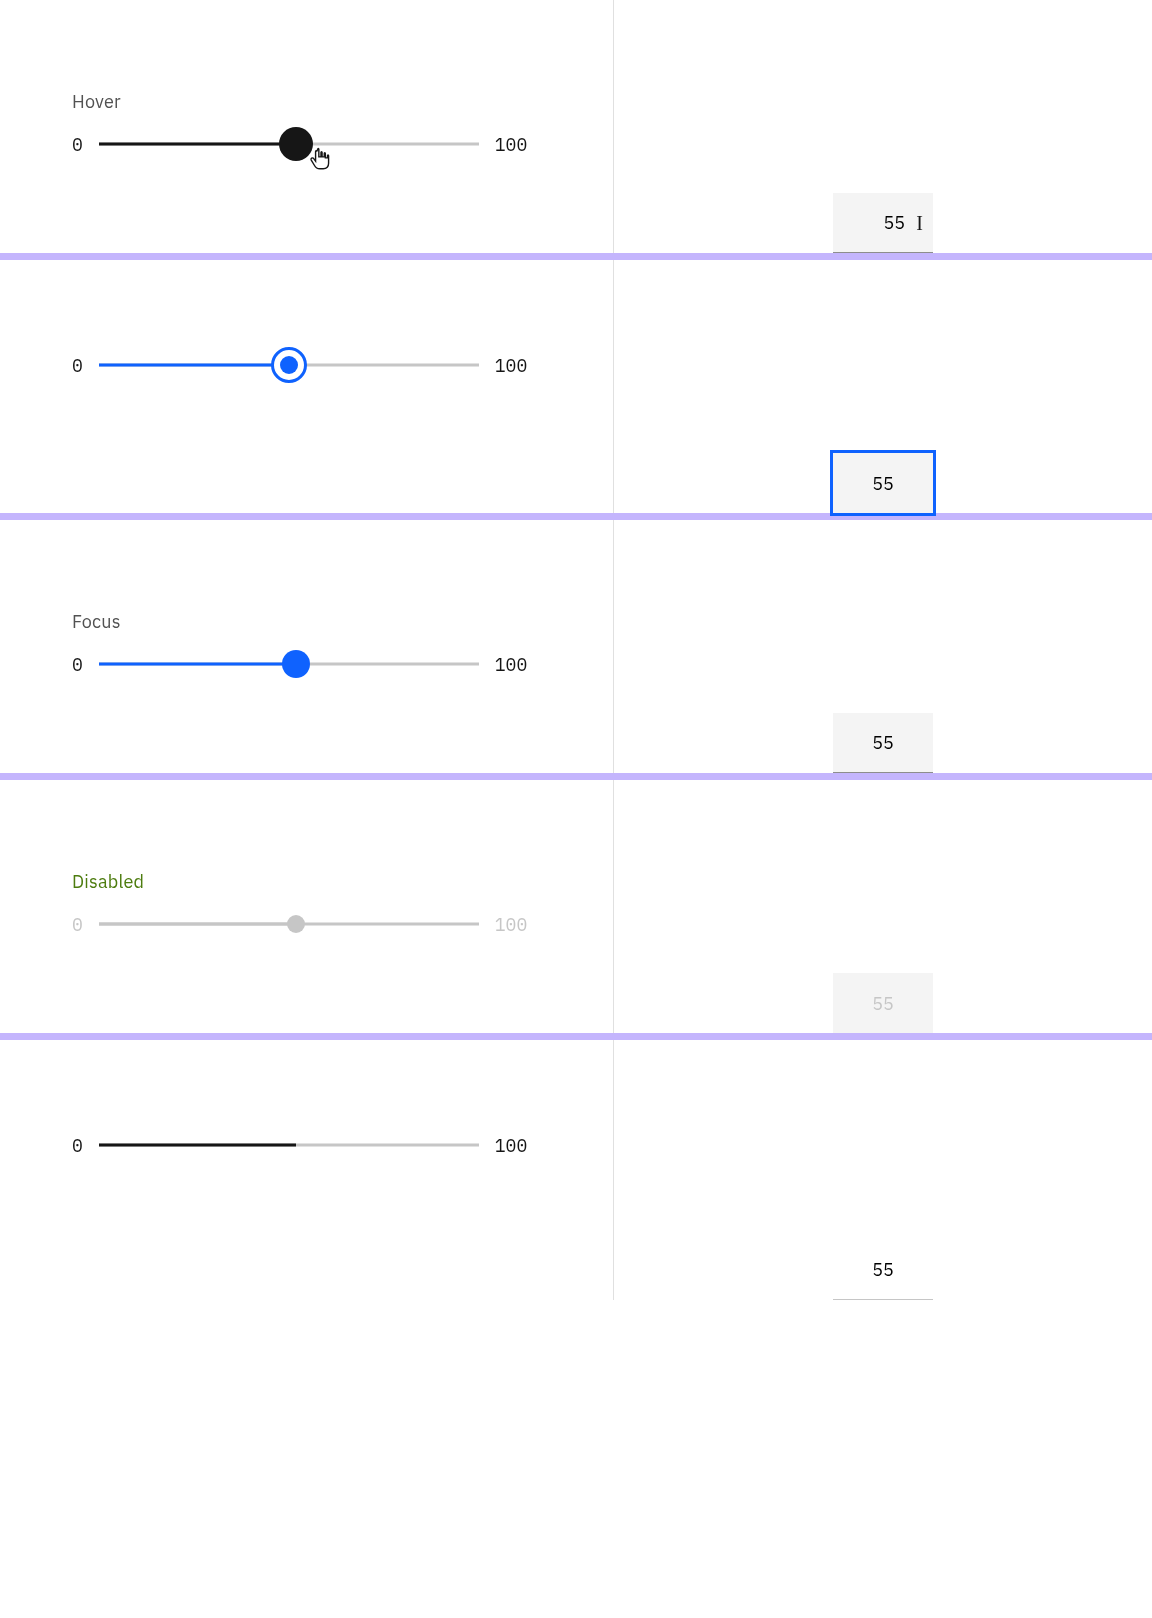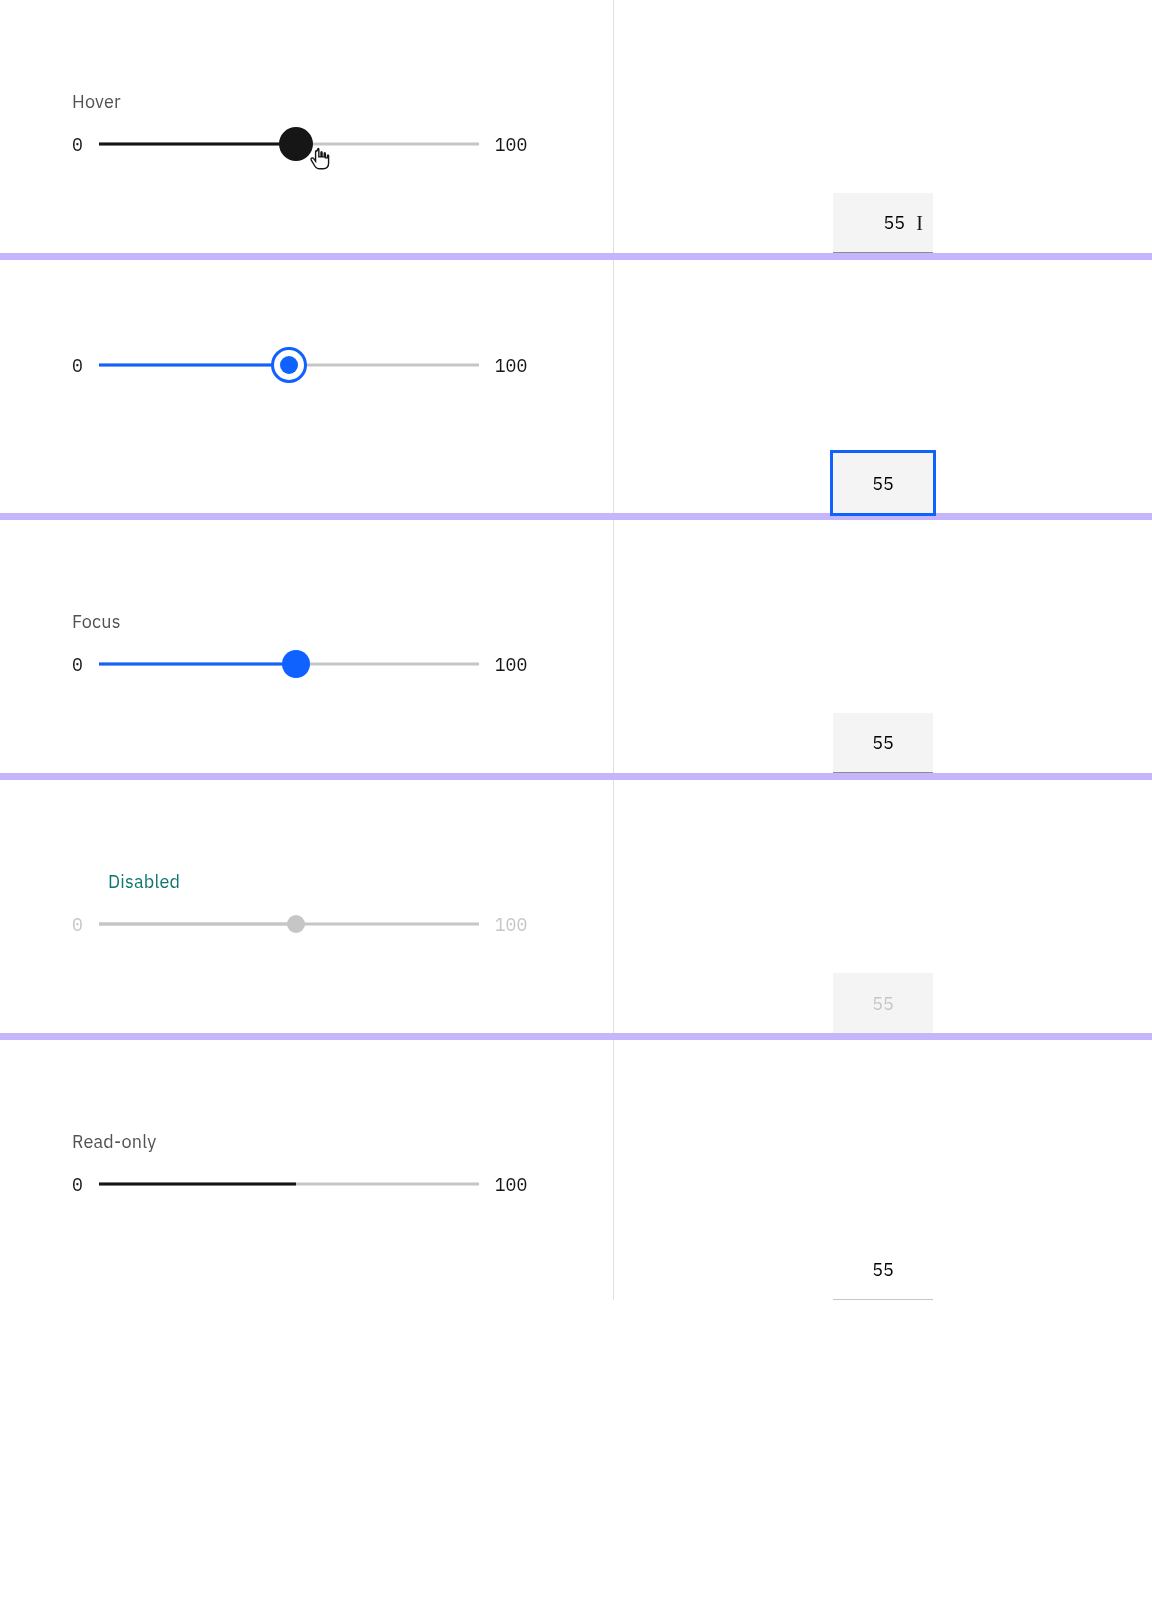--- a/index.html
+++ b/index.html
@@ -217,41 +217,40 @@
   </div>
   <div class="cell-right">
     <div class="num-input active">
       <span>55</span>
     </div>
   </div>
 </div>
 
 <div class="row">
   <div class="cell-left">
-    <div class="state-label" style="color:#0f766e;margin-left:36px;">Disabled</div>
+    <div class="state-label" style="color:#4d7c0f;">Disabled</div>
     <div class="slider-row">
       <span class="range-label disabled">0</span>
       <div class="track-wrap">
         <div class="track"></div>
         <div class="track-fill fill-grey" style="width:52%;"></div>
         <div class="handle handle-disabled" style="left:52%;"></div>
       </div>
       <span class="range-label disabled">100</span>
     </div>
   </div>
   <div class="cell-right">
     <div class="num-input disabled">
       <span>55</span>
     </div>
   </div>
 </div>
 
 <div class="row" style="border-bottom:none;">
   <div class="cell-left">
-    <div class="state-label">Read-only</div>
     <div class="slider-row">
       <span class="range-label">0</span>
       <div class="track-wrap">
         <div class="track"></div>
         <div class="track-fill fill-black" style="width:52%;"></div>
       </div>
       <span class="range-label">100</span>
     </div>
   </div>
   <div class="cell-right">

